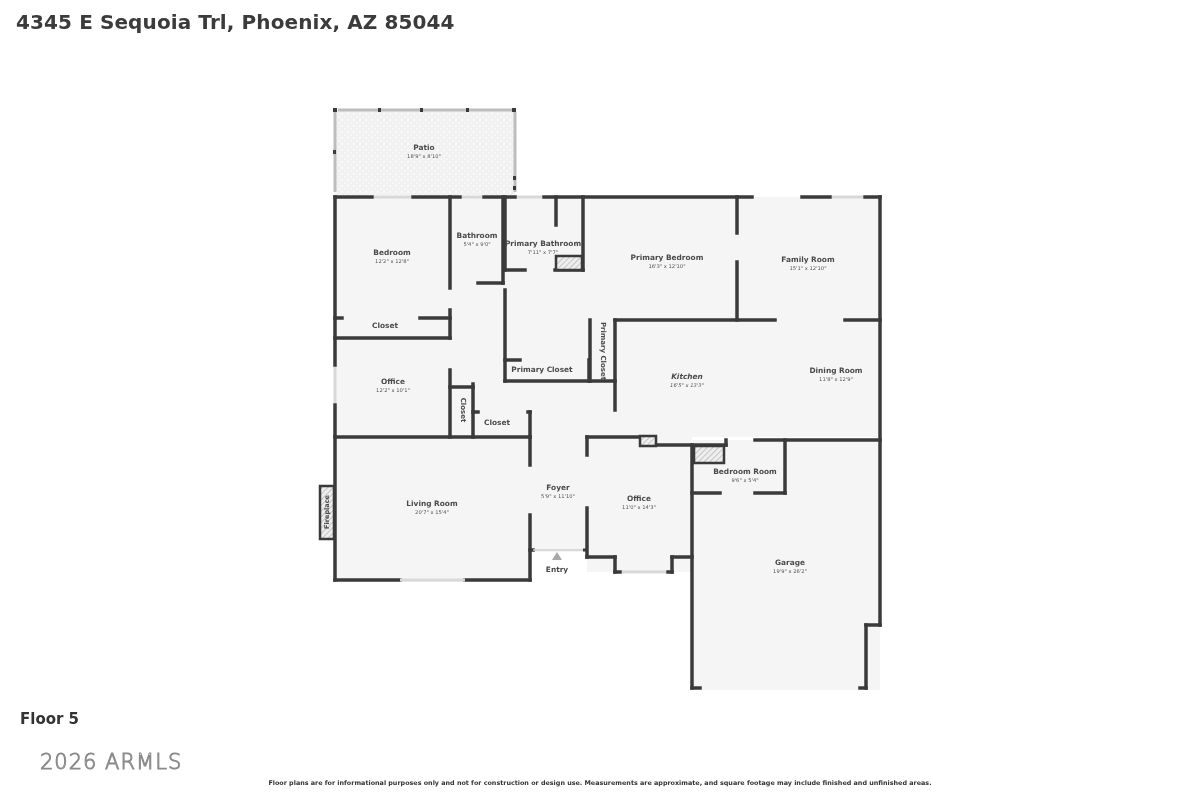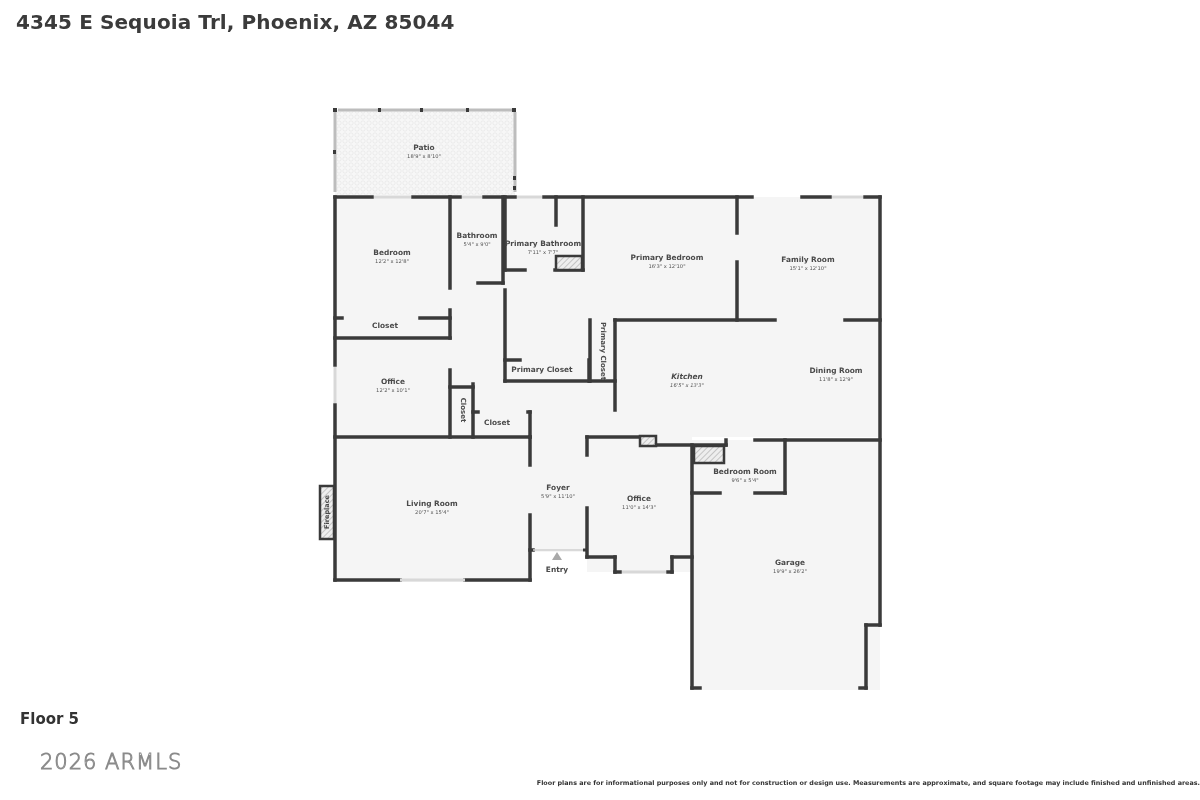--- a/index.html
+++ b/index.html
@@ -2,21 +2,21 @@
 <html><head>
 <meta charset="utf-8">
 <style>
   html, body { margin:0; padding:0; }
   body { width:1200px; height:800px; background:#ffffff; position:relative; overflow:hidden;
          font-family:"DejaVu Sans", sans-serif; color:#3a3a3a; }
   .title { position:absolute; left:16px; top:10px; font-size:20px; font-weight:bold; color:#3b3b3b; letter-spacing:0.1px; }
   .floor { position:absolute; left:20px; top:710px; font-size:15px; font-weight:bold; color:#333; }
   .watermark { position:absolute; left:2px; top:750px; font-size:21px; color:#ffffff;
                -webkit-text-stroke:1px #8a8a8a; letter-spacing:1px; font-family:"DejaVu Sans", sans-serif; font-weight:300;margin-left:38px; }
-  .disclaimer { position:absolute; left:0; width:1200px; top:779px; text-align:right; font-size:6.4px; font-weight:bold; color:#333; }
+  .disclaimer { position:absolute; left:0; width:1200px; top:779px; text-align:center; font-size:6.4px; font-weight:bold; color:#333; }
   svg.plan { position:absolute; left:0; top:0; }
   .lbl { position:absolute; text-align:center; transform:translate(-50%,-50%); white-space:nowrap; line-height:1.15; }
   .lbl .n { font-size:7.4px; font-weight:bold; color:#4a4a4a; display:block;text-align:center; }
   .lbl .d { font-size:5.2px; color:#555; display:block; margin-top:1px; }
   .vlbl { position:absolute; transform:translate(-50%,-50%) rotate(90deg); font-size:7px; font-weight:bold; color:#4a4a4a; white-space:nowrap; }
   .vlbl.ccw { transform:translate(-50%,-50%) rotate(-90deg); }
 </style>
 </head>
 <body>
 

